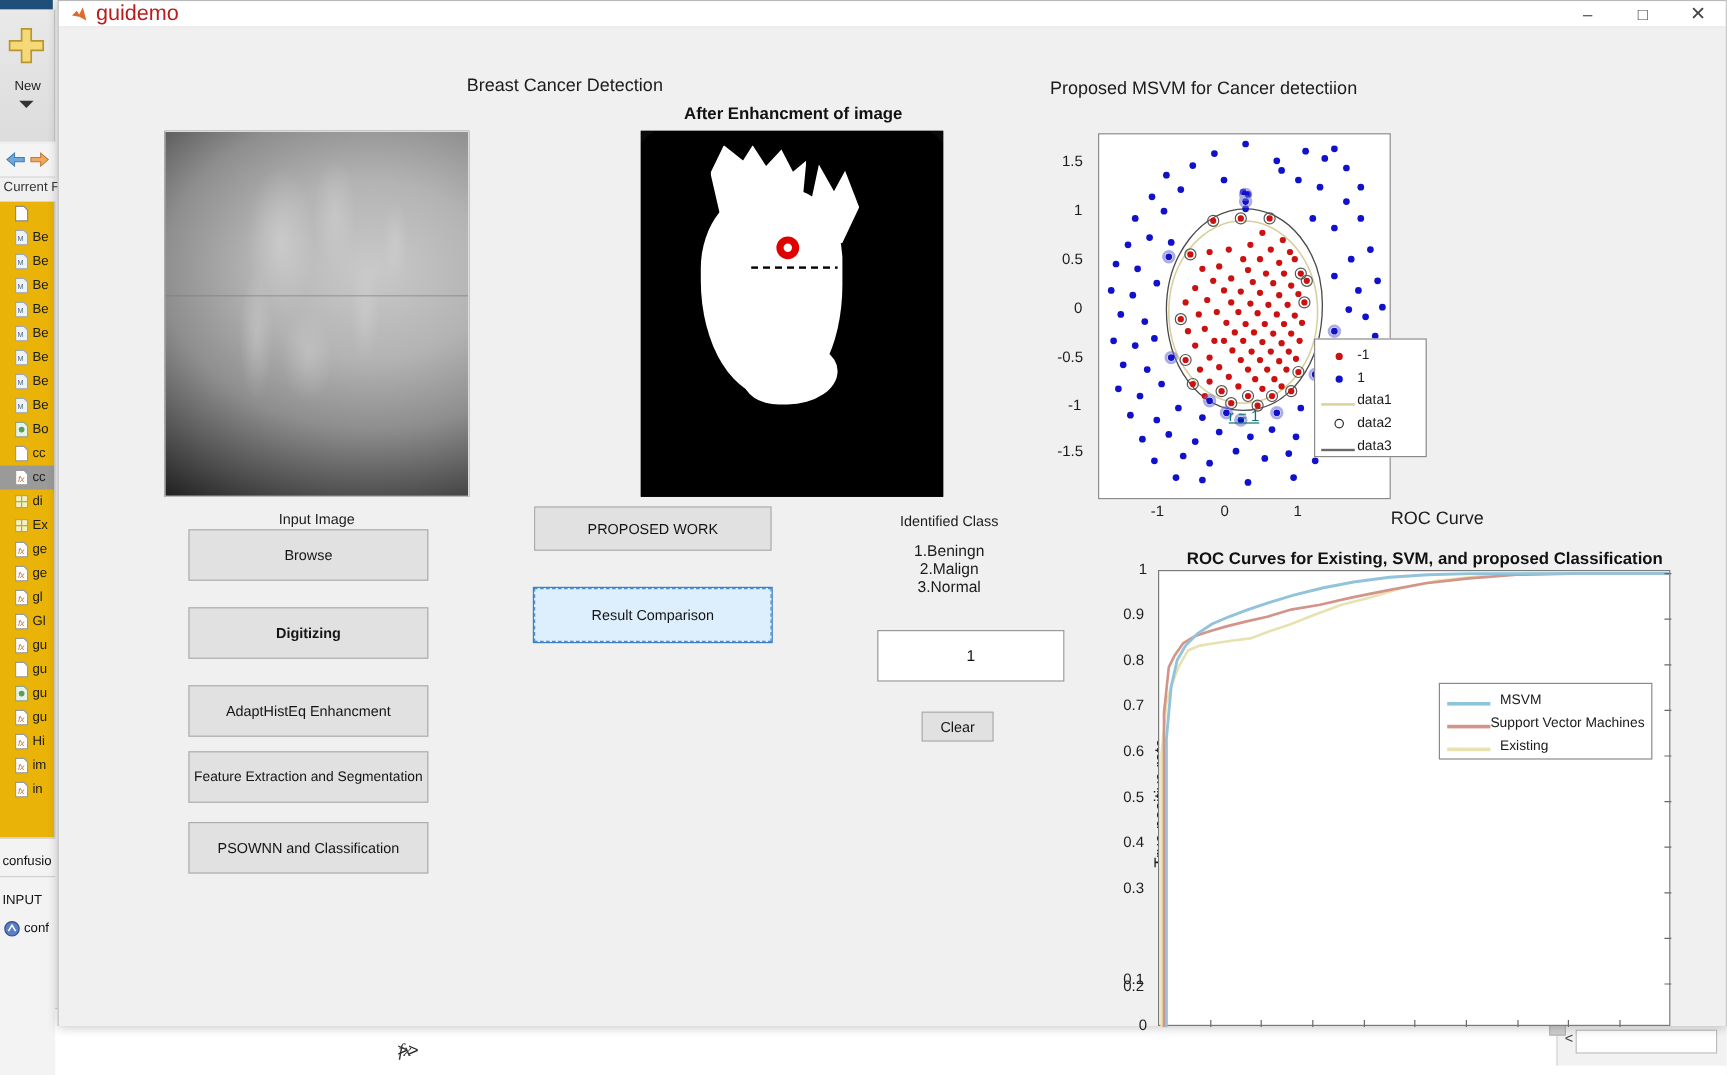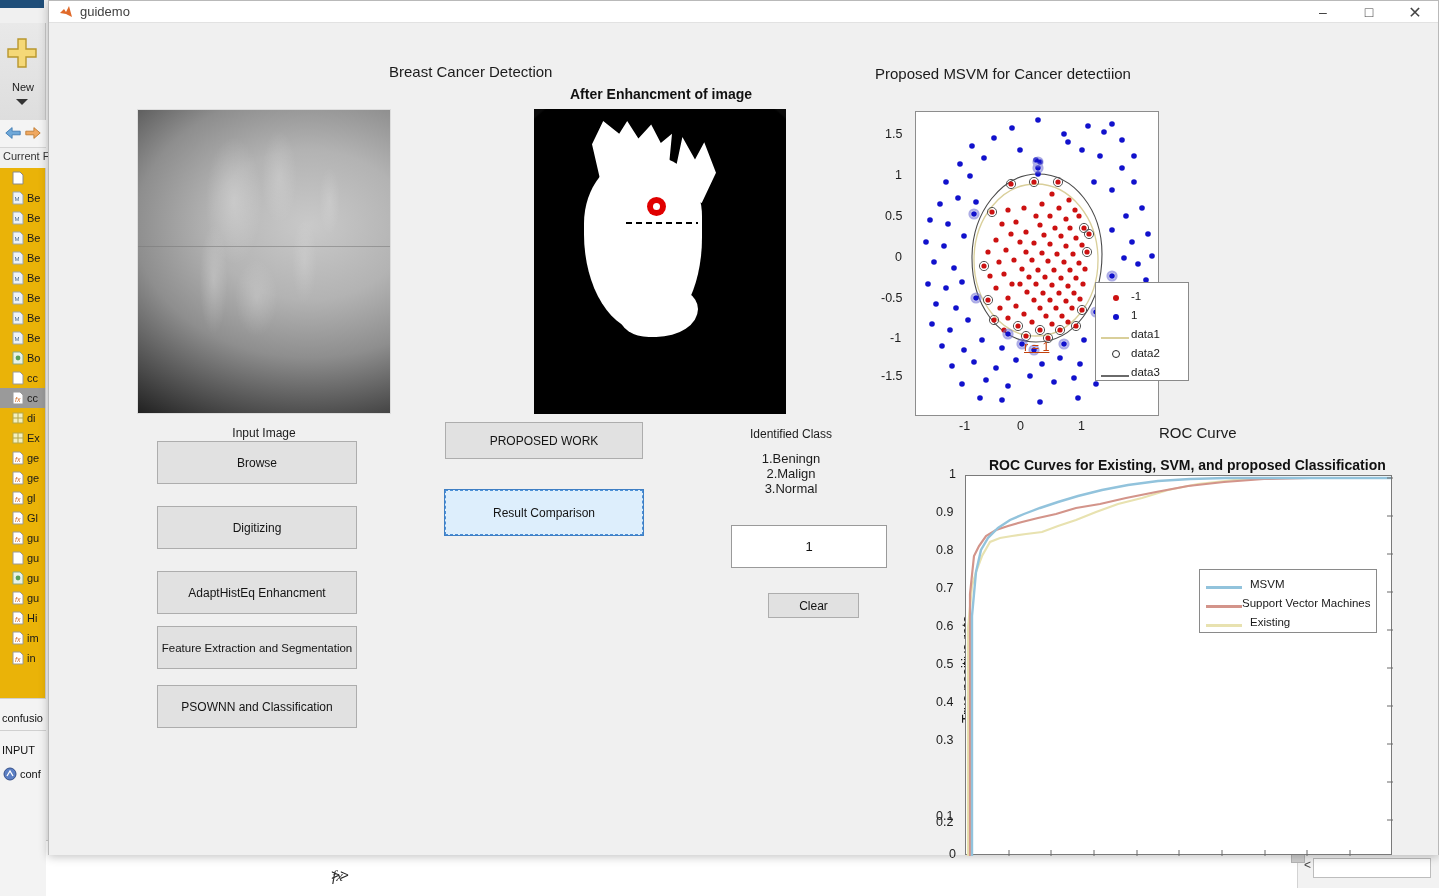--- a/index.html
+++ b/index.html
@@ -9,21 +9,21 @@
     overflow: hidden;
     font-family: "Liberation Sans", sans-serif;
     background: #ffffff;
   }
   #root { position: relative; width: 1439px; height: 896px; background: #ffffff; }
 
   
   .ide { position: absolute; left: 0; top: 0; width: 1439px; height: 896px; background: #f0f0f0; }
   .ide-topstrip { position: absolute; left:0; top:0; width: 44px; height: 8px; background: #1f4e79; }
   .ide-ribbon { position: absolute; left: 0; top: 8px; width: 46px; height: 110px;
-                background: linear-gradient(#e9e9e9,#dcdcdc); border-right: 1px solid #c8c8c8; margin-top: 15px; }
+                background: linear-gradient(#e9e9e9,#dcdcdc); border-right: 1px solid #c8c8c8; }
   .new-plus { position: absolute; left: 6px; top: 14px; width: 32px; height: 32px; }
   .new-label { position: absolute; left: 4px; top: 58px; width: 38px; text-align: center;
                font-size: 11px; color: #222; }
   .new-caret { position: absolute; left: 16px; top: 76px; width: 0; height: 0;
                border-left: 6px solid transparent; border-right: 6px solid transparent;
                border-top: 6px solid #333; }
   .ide-navbar { position: absolute; left: 0; top: 120px; width: 46px; height: 28px;
                 background: #f4f4f4; border-bottom: 1px solid #d6d6d6; }
   .arrow-back, .arrow-fwd { position: absolute; top: 125px; width: 18px; height: 16px; }
   .arrow-back { left: 4px; }
@@ -56,21 +56,21 @@
   .scroll-arrow { position: absolute; right: 128px; top: 858px; font-size: 12px; color:#444; }
   .vsb { position: absolute; right: 134px; top: 845px; width: 14px; height: 18px;
          background: #cfcfcf; border: 1px solid #b5b5b5; }
 
   
   .figwin { position: absolute; left: 48px; top: 0; width: 1391px; height: 855px;
             background: #f0f0f0; border: 1px solid #b9b9b9; box-shadow: 0 2px 9px rgba(0,0,0,.23); }
   .titlebar { position: relative; height: 22px; background: #ffffff; display: flex; align-items: center;
               border-bottom: 1px solid #e2e2e2; }
   .ml-icon { width: 14px; height: 14px; margin: 0 7px 0 10px; flex: none; }
-  .title-text { font-size: 13px; color: #404040; }
+  .title-text { font-size: 18px; color: #b91c1c; }
   .wbtns { position: absolute; right: 0; top: 0; height: 22px; display: flex; }
   .wbtn { width: 46px; height: 22px; display: flex; align-items: center; justify-content: center;
           font-size: 14px; color: #444; }
   .wbtn.close { font-size: 16px; }
 
   .canvas { position: relative; width: 100%; height: 832px; background: #f0f0f0; }
 
   
   .hd { position: absolute; font-size: 15px; color: #1b1b1b; white-space: nowrap; }
   .hd-bold { position: absolute; font-size: 14px; font-weight: bold; color: #111; white-space: nowrap; }
@@ -111,21 +111,21 @@
 
   
   .axes { position: absolute; background: #ffffff; border: 1px solid #8d8d8d; }
   .tick-lbl { position: absolute; font-size: 12.5px; color: #1d1d1d; white-space: nowrap; }
   .legend-box { position: absolute; background: #ffffff; border: 1px solid #8a8a8a; }
   .lg-row { position: relative; display: flex; align-items: center; height: 19px; }
   .lg-dot { width: 6px; height: 6px; border-radius: 50%; }
   .lg-ring { width: 8px; height: 8px; border-radius: 50%; border: 1px solid #2a2a2a; }
   .lg-line { width: 28px; height: 2px; }
   .lg-txt { font-size: 11.5px; color: #1a1a1a; white-space: nowrap; }
-  .rlabel { position: absolute; font-size: 12.5px; color: #c2410c; text-decoration: underline; }
+  .rlabel { position: absolute; font-size: 12.5px; color: #0f766e; text-decoration: underline; }
 
   .ylabel-rot { position: absolute; transform: rotate(-90deg); transform-origin: left top;
                 font-size: 14px; color: #1b1b1b; white-space: nowrap; }
 </style>
 </head>
 <body>
 
 <div id="root">
 
   <div class="ide">
@@ -383,36 +383,36 @@
 
         <div class="seg-blob" style="left:58px; top:12px; width:80px; height:58px; clip-path: polygon(10% 100%,0% 40%,14% 0%,34% 22%,44% 0%,58% 30%,74% 6%,86% 38%,100% 22%,96% 80%,70% 100%,40% 92%);"></div>
         <div class="seg-blob" style="left:50px; top:48px; width:118px; height:175px; border-radius:46% 40% 44% 52% / 38% 34% 54% 56%;"></div>
         <div class="seg-blob" style="left:140px; top:28px; width:42px; height:66px; clip-path: polygon(0% 60%,20% 0%,50% 34%,72% 8%,100% 54%,66% 100%,24% 88%);"></div>
         <div class="seg-blob" style="left:86px; top:176px; width:78px; height:52px; border-radius:44% 50% 58% 40%;"></div>
         <div class="marker" style="left:113px; top:88px;"></div>
         <div class="seg-dash" style="left:92px; top:113px; width:72px;"></div>
       </div>
 
       <div class="btn" style="left:108px; top:418px; width:200px; height:43px;">Browse</div>
-      <div class="btn" style="left:108px; top:483px; width:200px; height:43px;">Digitizing</div>
+      <div class="btn" style="left:108px; top:483px; width:200px; height:43px;font-weight:bold;">Digitizing</div>
       <div class="btn" style="left:108px; top:548px; width:200px; height:43px;">AdaptHistEq Enhancment</div>
       <div class="btn" style="left:108px; top:603px; width:200px; height:43px; font-size:11.5px;">Feature Extraction and Segmentation</div>
       <div class="btn" style="left:108px; top:662px; width:200px; height:43px;">PSOWNN and Classification</div>
 
       <div class="btn" style="left:396px; top:399px; width:198px; height:37px;">PROPOSED WORK</div>
       <div class="btn focus" style="left:396px; top:467px; width:198px; height:45px;">Result Comparison</div>
 
       <div class="label-c" style="left:672px; top:404px; width:140px;">Identified Class</div>
       <div class="clslist" style="left:672px; top:428px; width:140px;">
         <div>1.Beningn</div>
         <div>2.Malign</div>
         <div>3.Normal</div>
       </div>
       <div class="txtfield" style="left:682px; top:502px; width:156px; height:43px;">1</div>
-      <div class="btn" style="left:719px; top:570px; width:91px; height:25px;">Clear</div>
+      <div class="btn" style="left:719px; top:570px; width:60px; height:25px;">Clear</div>
 
       <div class="axes" style="left:866px; top:88px; width:244px; height:305px;">
         <svg width="244" height="305" viewBox="0 0 244 305">
 
           <path d="M122 62 C 158 62 186 98 186 142 C 186 192 158 230 120 230 C 82 230 56 192 56 146 C 56 100 86 62 122 62 Z" fill="none" stroke="#4a4a4a" stroke-width="1.1"></path>
 
           <ellipse cx="120" cy="148" rx="62" ry="76" fill="none" stroke="#d9cf9a" stroke-width="1.3"></ellipse>
 
           <g fill="#cc1111">
             <circle cx="118" cy="70" r="2.6"></circle>

